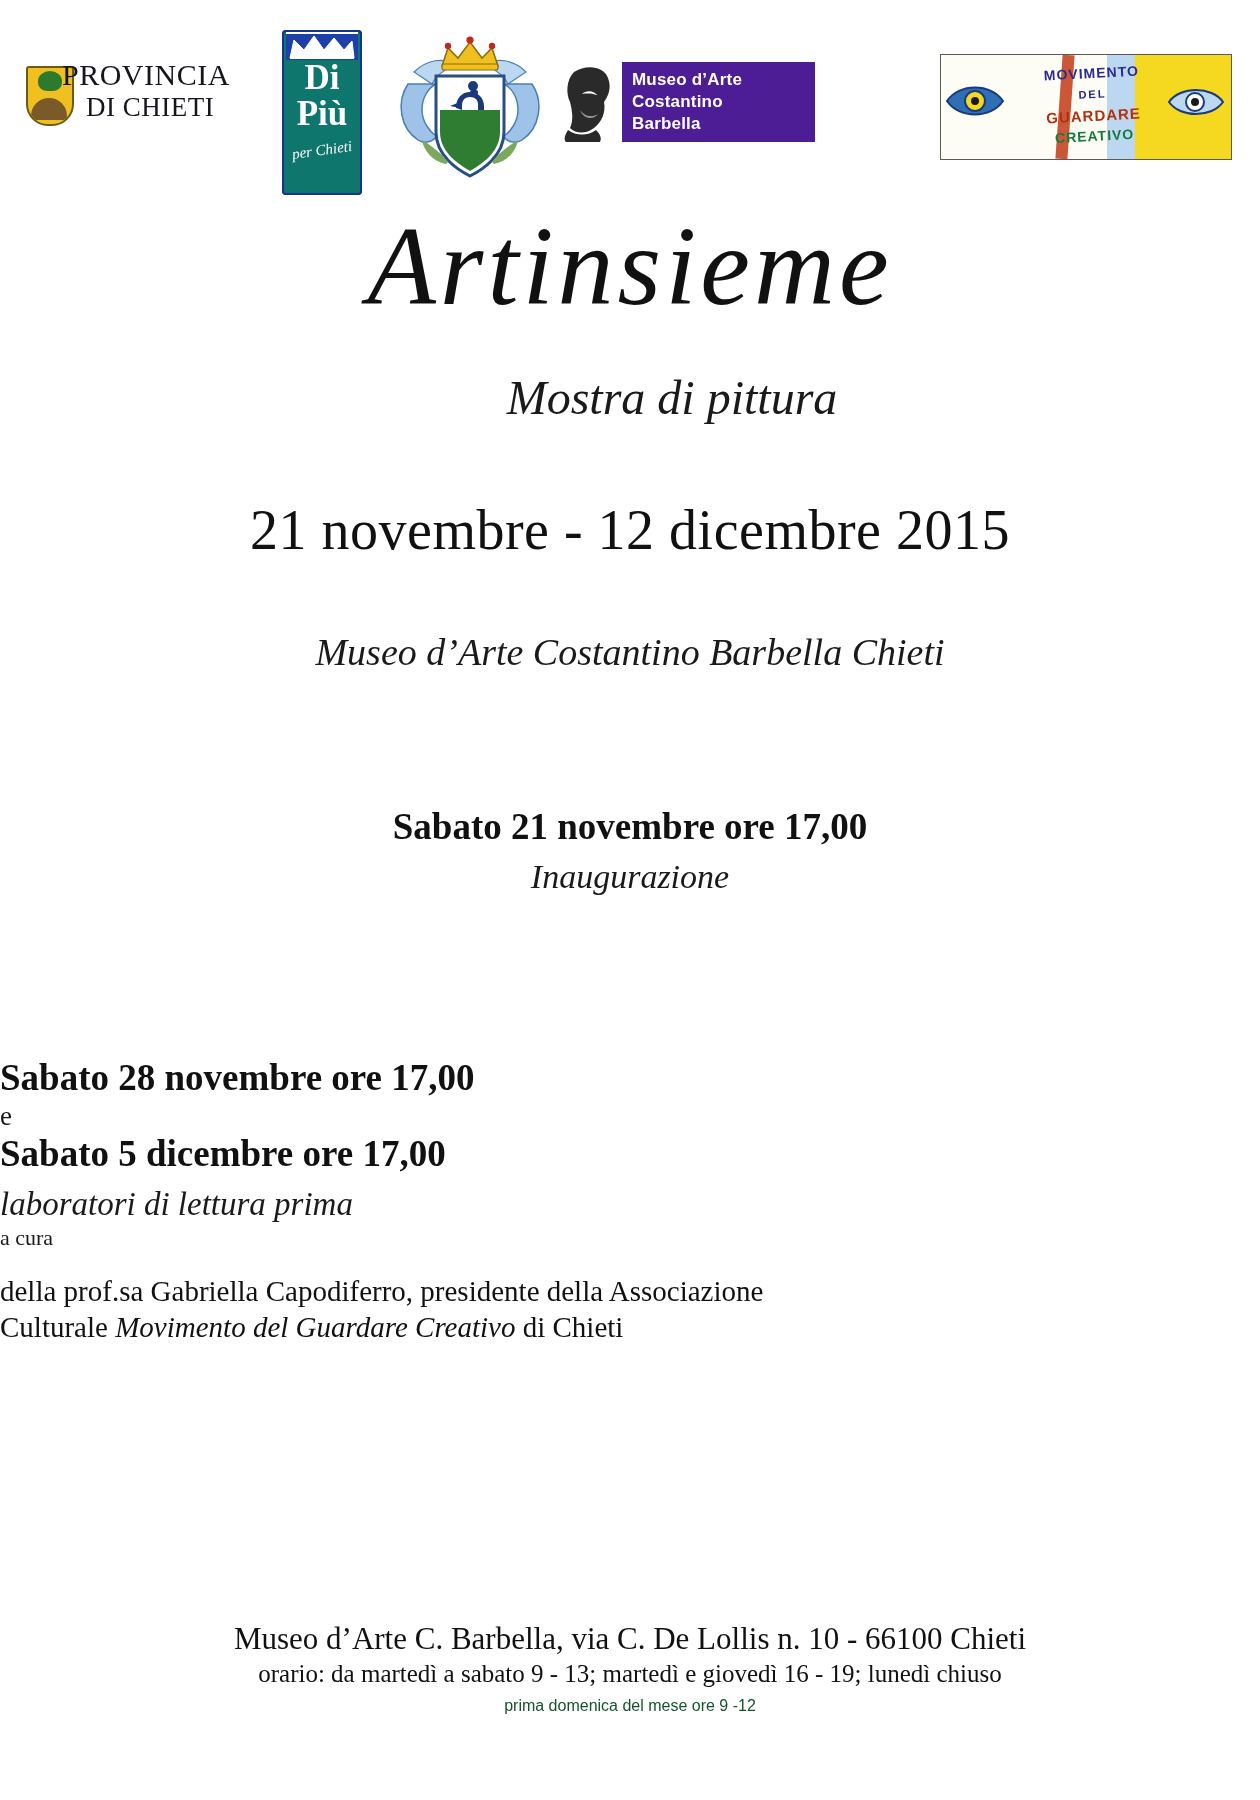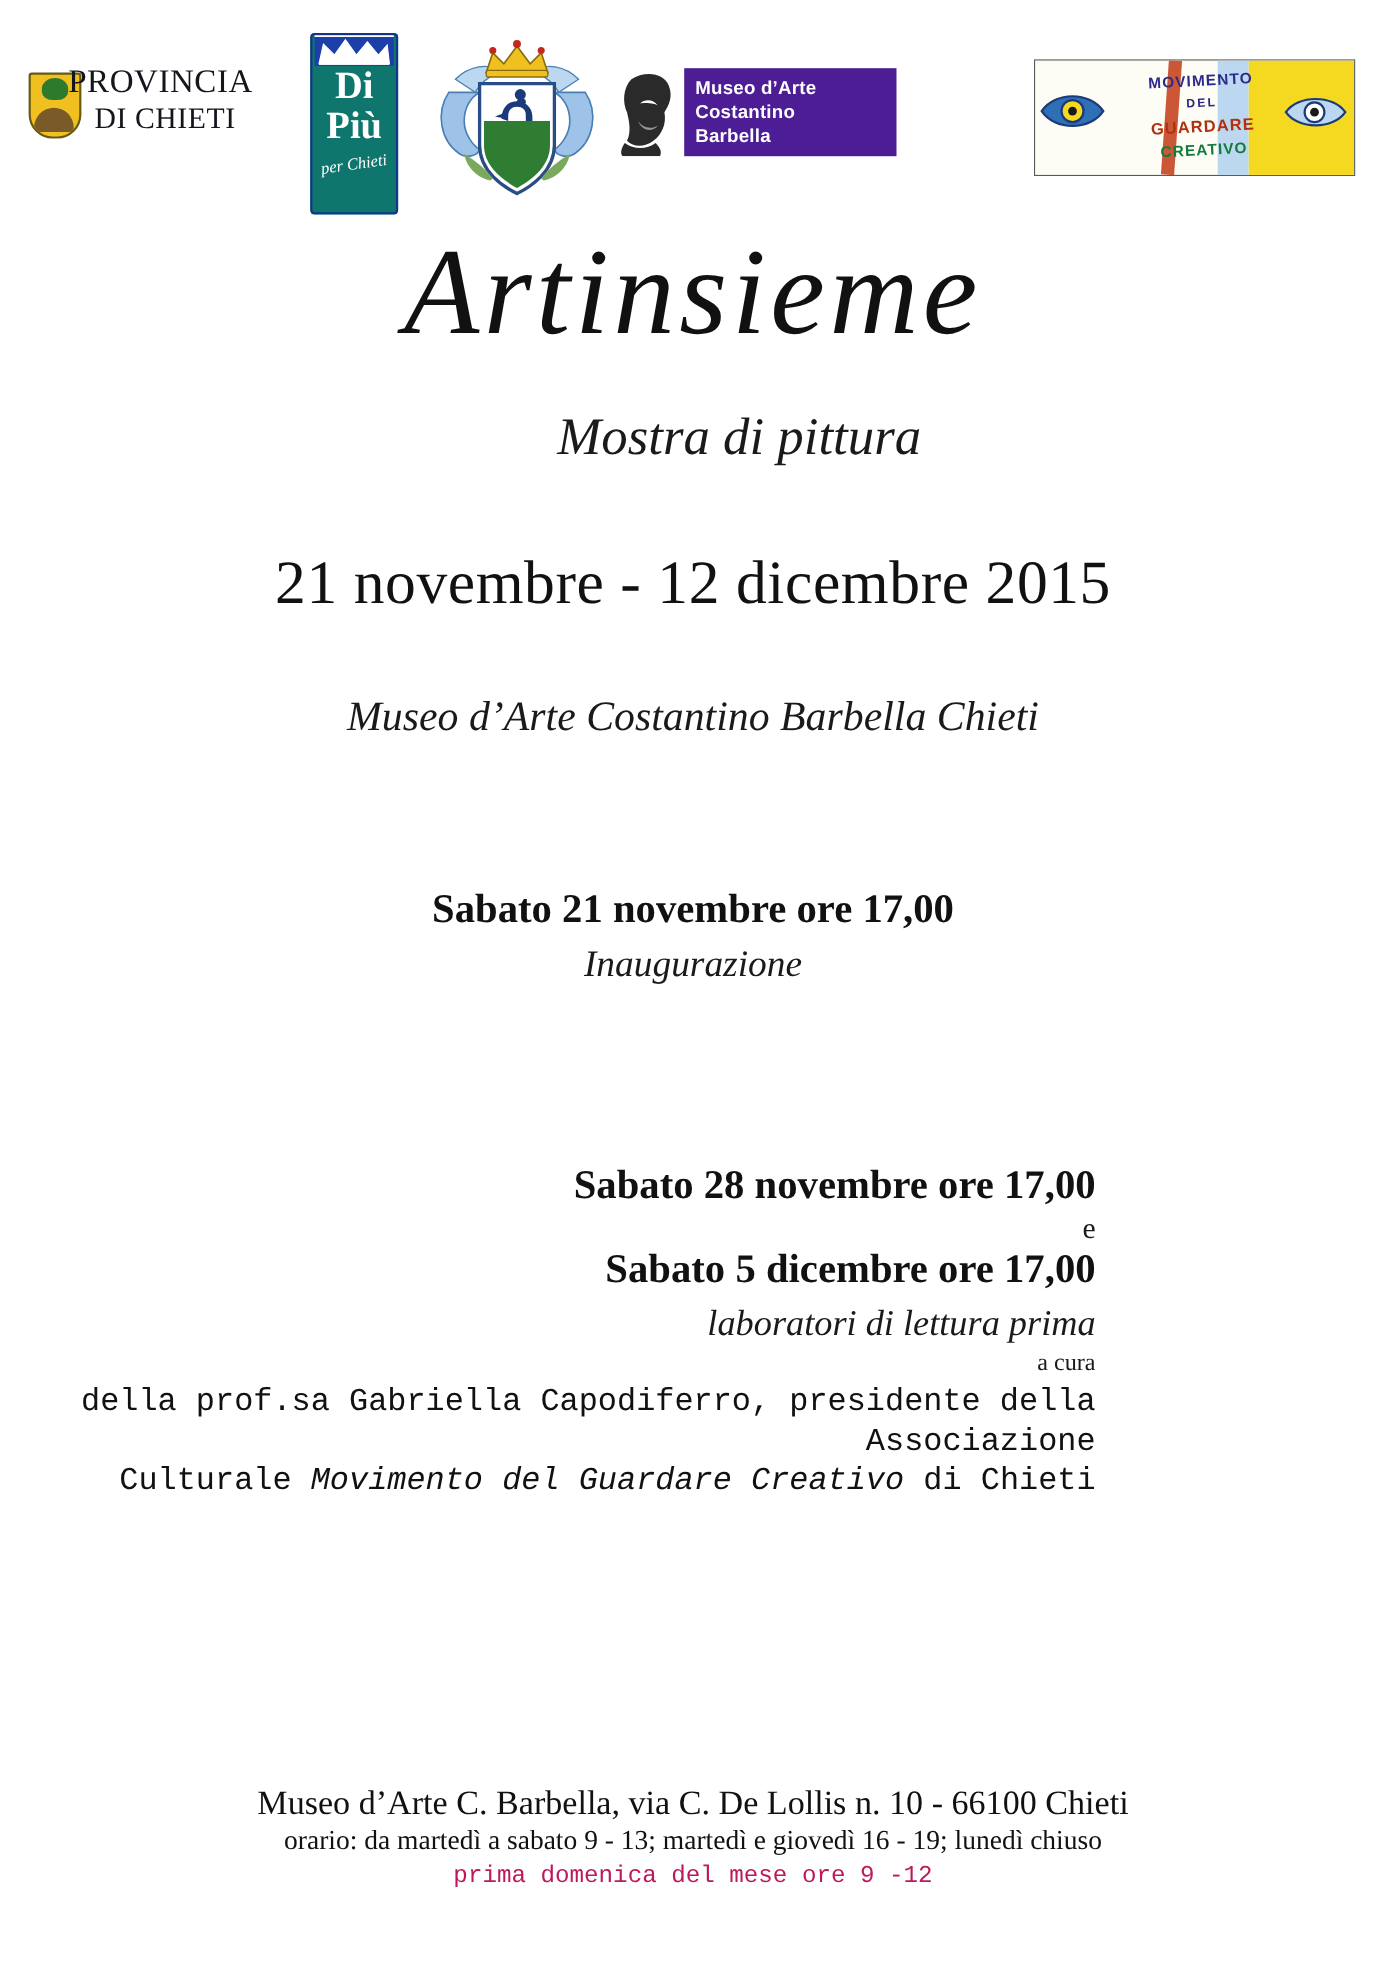--- a/index.html
+++ b/index.html
@@ -329,21 +329,21 @@
     line-height: 40px;
     color: #1a1a1a;
     margin-top: 8px;
   }
 
   .event2 {
     position: absolute;
     top: 1055px;
     left: 0;
     width: 996px;
-    text-align: right;
+    text-align: left;
   }
   .event2 .head {
     font-family: "Liberation Serif", serif;
     font-weight: bold;
     font-size: 37px;
     line-height: 46px;
     color: #111111;
   }
   .event2 .conj {
     font-family: "Liberation Serif", serif;
@@ -359,25 +359,25 @@
     color: #1a1a1a;
     margin-top: 6px;
   }
   .event2 .acura {
     font-family: "Liberation Serif", serif;
     font-size: 22px;
     line-height: 26px;
     color: #1a1a1a;
   }
   .event2 .credits {
-    font-family: Liberation Mono, monospace;
+    font-family: Liberation Serif, serif;
     font-size: 29px;
     line-height: 36px;
     color: #111111;
-    margin-top: 6px;
+    margin-top: 22px;
   }
   .event2 .credits .ital { font-style: italic; }
 
   .footer {
     position: absolute;
     top: 1620px;
     left: 0;
     width: 1260px;
     text-align: center;
   }
@@ -388,24 +388,24 @@
     color: #111111;
   }
   .footer .hours1 {
     font-family: "Liberation Serif", serif;
     font-size: 25px;
     line-height: 32px;
     color: #111111;
   }
   .footer .hours1 b { font-weight: normal; }
   .footer .hours2 {
-    font-family: Liberation Mono, monospace;
-    font-size: 22px;
+    font-family: Liberation Sans, sans-serif;
+    font-size: 16px;
     line-height: 32px;
-    color: #be185d;
+    color: #14532d;
   }
 </style>
 </head>
 <body>
 
 <div class="poster">
 
   <div class="logo-bar">
 
     <div class="logo-provincia">

